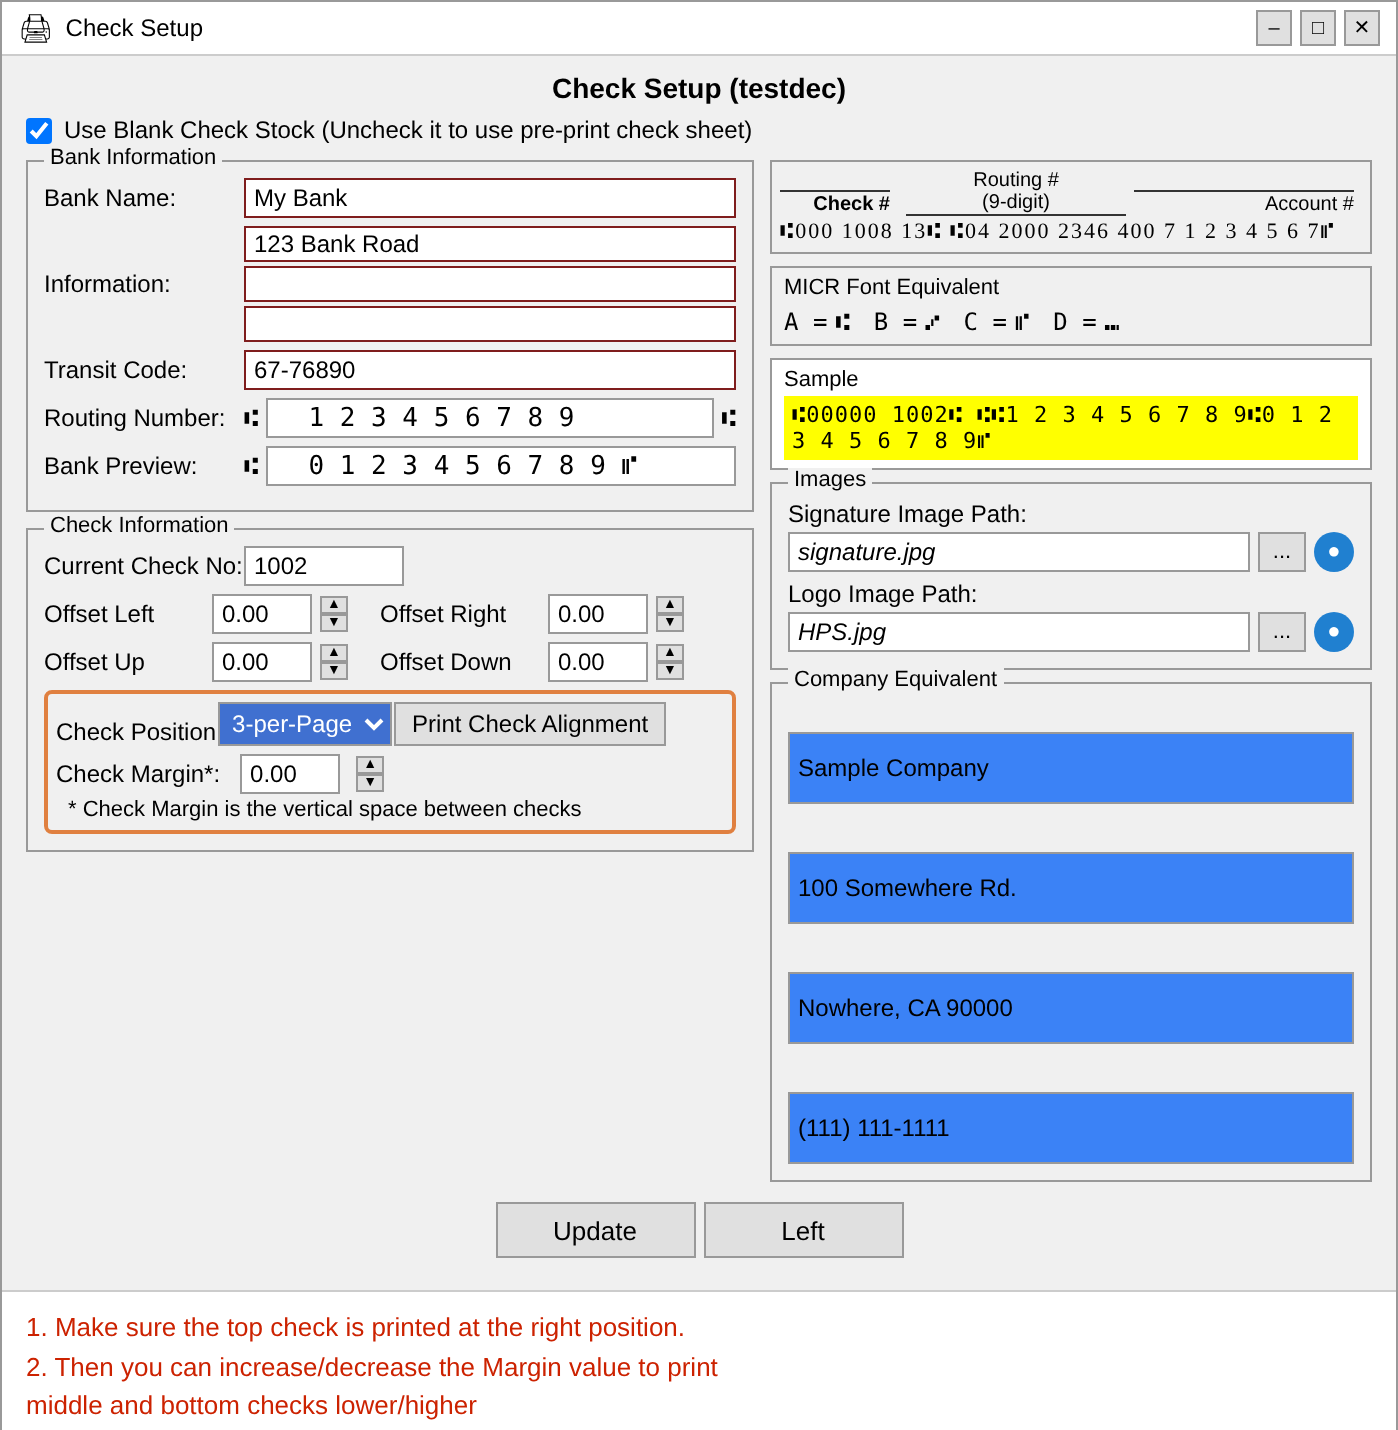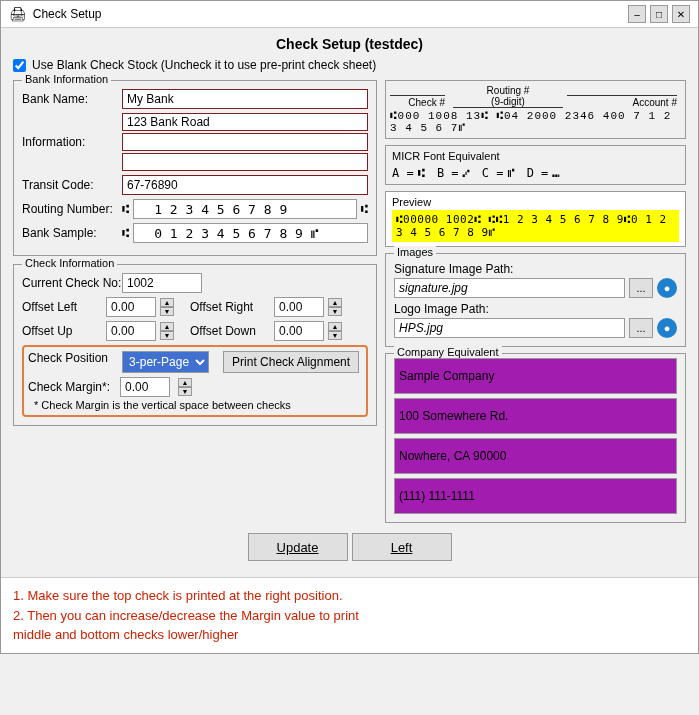--- a/index.html
+++ b/index.html
@@ -103,22 +103,23 @@
       padding: 1px 4px;
       font-size: 12px;
       background: white;
     }
     .form-input-full {
       width: 100%;
       height: 20px;
       border: 1px solid #999;
       padding: 17px 4px;
       font-size: 12px;
-      background: #a21caf;
+      background: #3b82f6;
       margin-bottom: 4px;
+      margin-top: 20px;
     }
     .routing-row {
       display: flex;
       align-items: center;
       gap: 4px;
     }
     .routing-input {
       flex: 1;
       height: 20px;
       border: 1px solid #999;
@@ -164,22 +165,22 @@
       background: #e0e0e0;
       font-size: 7px;
       display: flex;
       align-items: center;
       justify-content: center;
       cursor: pointer;
       line-height: 1;
     }
     .check-pos-row {
       display: flex;
-      align-items: flex-start;
-      gap: 14px;
+      align-items: flex-end;
+      gap: 1px;
       margin-bottom: 6px;
       border: 2px solid #e08040;
       padding: 4px 6px;
       border-radius: 4px;
     }
     .check-pos-label {
       font-size: 12px;
       white-space: nowrap;
     }
     .check-pos-select {
@@ -222,21 +223,21 @@
       font-size: 10px;
     }
     .micr-top {
       display: flex;
       align-items: flex-end;
       gap: 4px;
       font-size: 10px;
       margin-bottom: 2px;
     }
     .micr-numbers {
-      font-family: Liberation Mono, monospace;
+      font-family: Liberation Serif, serif;
       font-size: 11px;
       letter-spacing: 1px;
     }
     .micr-font-equiv {
       border: 1px solid #999;
       padding: 4px 6px;
       margin-bottom: 6px;
     }
     .micr-font-title {
       font-size: 11px;
@@ -340,21 +341,20 @@
       background: #f0f0f0;
       padding: 0 3px;
       font-size: 11px;
     }
     .button-row {
       display: flex;
       justify-content: center;
       gap: 4px;
       margin-top: 10px;
       margin-bottom: 8px;
-      text-decoration: underline;
     }
     .dialog-btn {
       width: 100px;
       height: 28px;
       border: 1px solid #999;
       background: #e0e0e0;
       cursor: pointer;
       font-size: 13px;
     }
     .footer-text {
@@ -440,21 +440,21 @@
           <div class="form-row">
             <span class="form-label">Routing Number:</span>
             <div class="routing-row" style="flex:1">
               <span class="routing-sym">⑆</span>
               <input type="text" class="routing-input" value="1 2 3 4 5 6 7 8 9" style="">
               <span class="routing-sym">⑆</span>
             </div>
           </div>
 
           <div class="form-row">
-            <span class="form-label">Bank Sample:</span>
+            <span class="form-label">Bank Preview:</span>
             <div class="routing-row" style="flex:1">
               <span class="routing-sym">⑆</span>
               <input type="text" class="routing-input" value="0 1 2 3 4 5 6 7 8 9 ⑈" style="">
             </div>
           </div>
         </div>
 
         <div class="check-info-section">
           <span class="check-info-title">Check Information</span>
 
@@ -524,21 +524,21 @@
             </div>
             <div class="margin-note">* Check Margin is the vertical space between checks</div>
           </div>
         </div>
       </div>
 
       <div class="right-col">
 
         <div class="micr-diagram">
           <div class="micr-top">
-            <div style="flex:1; text-align:right; padding-right:4px;">
+            <div style="flex:1; text-align:right; padding-right:4px;font-weight:bold;">
               <div style="border-top:1px solid #333; padding-top:1px;">
                 <span>Check #</span>
               </div>
             </div>
             <div style="flex:2; text-align:center;">
               <div style="font-size:10px; text-align:center;">Routing #</div>
               <div style="font-size:10px; text-align:center;">(9-digit)</div>
               <div style="border-top:1px solid #333;"></div>
             </div>
             <div style="flex:2; text-align:right; padding-right:4px;">
@@ -566,21 +566,21 @@
               <span>⑈</span>
             </div>
             <div class="micr-font-item">
               <span>D =</span>
               <span>⑉</span>
             </div>
           </div>
         </div>
 
         <div class="preview-box">
-          <div class="preview-title">Preview</div>
+          <div class="preview-title">Sample</div>
           <div class="preview-text">⑆00000 1002⑆ ⑆⑆1 2 3 4 5 6 7 8 9⑆0 1 2 3 4 5 6 7 8 9⑈</div>
         </div>
 
         <div class="images-group">
           <span class="images-group-title">Images</span>
 
           <div class="image-row">
             <div class="image-row-label">Signature Image Path:</div>
             <div class="image-row-inputs">
               <input type="text" class="image-path-input" value="signature.jpg" style="">

